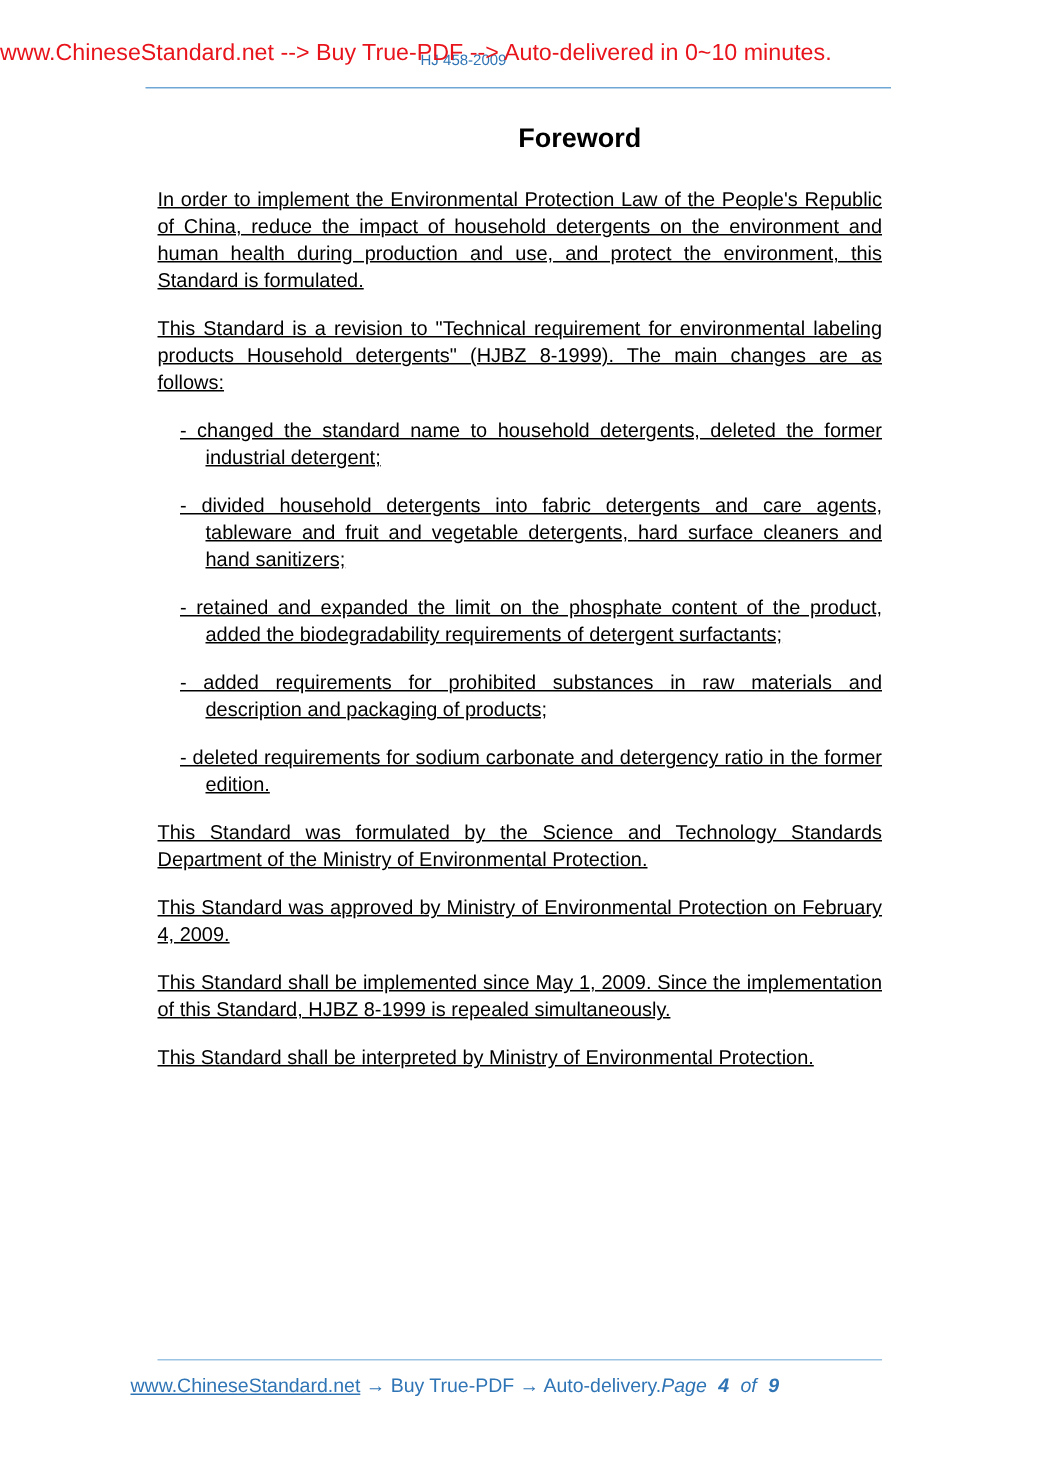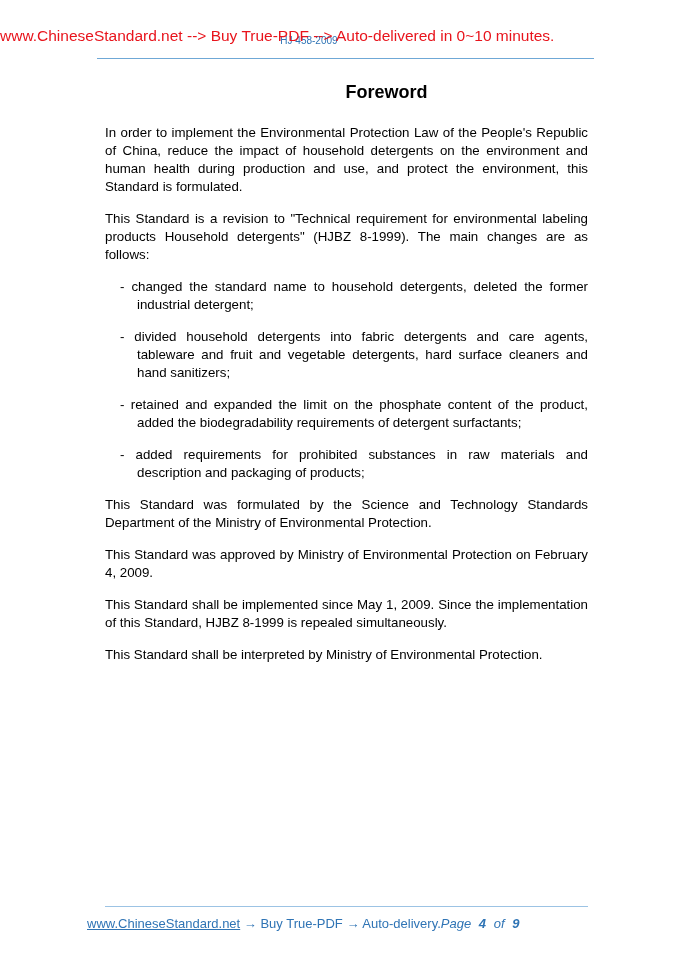--- a/index.html
+++ b/index.html
@@ -57,20 +57,21 @@
       font-weight: bold;
       font-size: 18px;
     }
     .content {
       position: absolute;
       top: 124px;
       left: 105px;
       width: 483px;
       font-size: 13.3px;
       line-height: 18px;
+      text-decoration: underline;
     }
     .para {
       margin: 0 0 14px 0;
       text-align: justify;
     }
     .bullet {
       margin: 0 0 14px 0;
       padding-left: 32px;
       text-indent: -17px;
       text-align: justify;
@@ -118,20 +119,21 @@
 
 <div class="content">
   <p class="para">In order to implement the Environmental Protection Law of the People's Republic of China, reduce the impact of household detergents on the environment and human health during production and use, and protect the environment, this Standard is formulated.</p>
   <p class="para">This Standard is a revision to "Technical requirement for environmental labeling products Household detergents" (HJBZ 8-1999). The main changes are as follows:</p>
 
   <div>
     <p class="bullet">- changed the standard name to household detergents, deleted the former industrial detergent;</p>
     <p class="bullet">- divided household detergents into fabric detergents and care agents, tableware and fruit and vegetable detergents, hard surface cleaners and hand sanitizers;</p>
     <p class="bullet">- retained and expanded the limit on the phosphate content of the product, added the biodegradability requirements of detergent surfactants;</p>
     <p class="bullet">- added requirements for prohibited substances in raw materials and description and packaging of products;</p>
+    <p class="bullet">- deleted requirements for sodium carbonate and detergency ratio in the former edition.</p>
   </div>
 
   <p class="para">This Standard was formulated by the Science and Technology Standards Department of the Ministry of Environmental Protection.</p>
   <p class="para">This Standard was approved by Ministry of Environmental Protection on February 4, 2009.</p>
   <p class="para">This Standard shall be implemented since May 1, 2009. Since the implementation of this Standard, HJBZ 8-1999 is repealed simultaneously.</p>
   <p class="para">This Standard shall be interpreted by Ministry of Environmental Protection.</p>
 </div>
 
 <div class="footer-rule"></div>
 <div class="footer">

